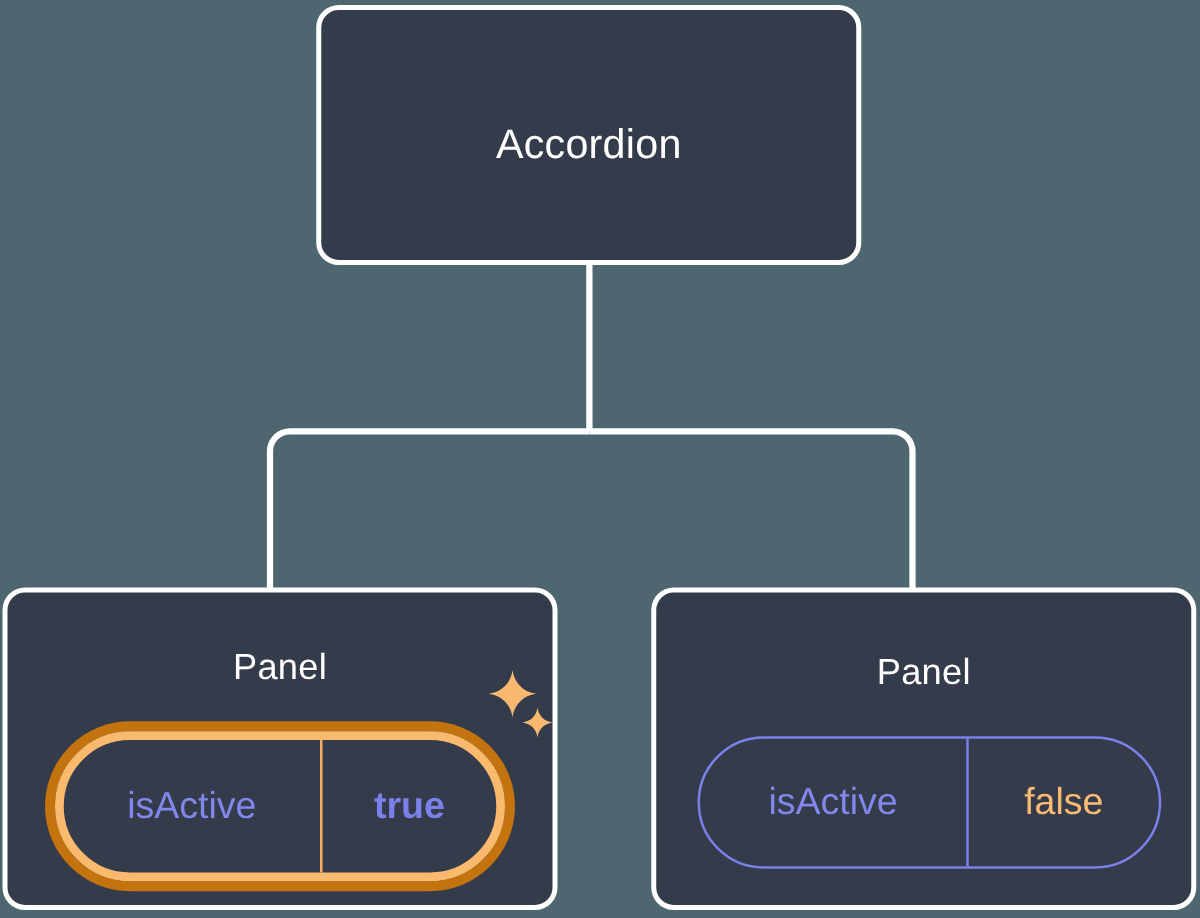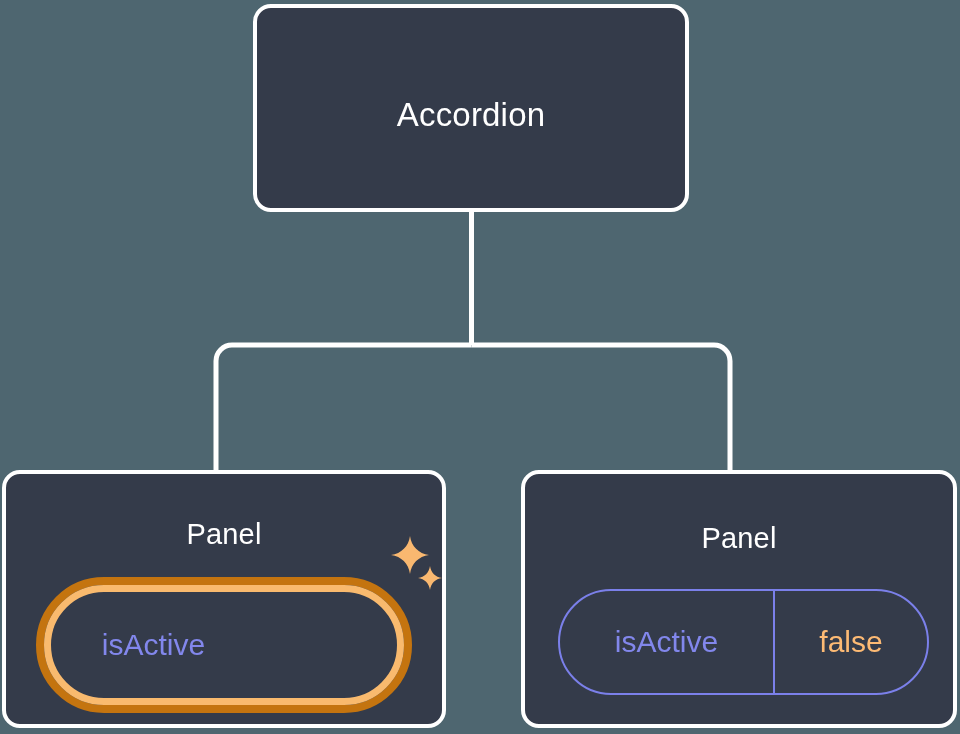--- a/index.html
+++ b/index.html
@@ -208,20 +208,21 @@
   <div class="node-card" id="node-accordion">
     <div class="node-title">Accordion</div>
   </div>
 
   <div class="node-card" id="node-panel-left">
     <div class="node-title">Panel</div>
 
     <div id="pill-left-wrap">
       <div id="pill-left-inner">
         <div class="prop-cell prop-key">isActive</div>
+        <div class="prop-cell prop-val">true</div>
       </div>
     </div>
 
     <div class="sparkle-group">
       <svg class="sparkle" id="sparkle-large" width="38" height="38" viewBox="0 0 38 38">
         <path d="M19 0 C20.4 10.4 27.6 17.6 38 19 C27.6 20.4 20.4 27.6 19 38 C17.6 27.6 10.4 20.4 0 19 C10.4 17.6 17.6 10.4 19 0 Z"></path>
       </svg>
       <svg class="sparkle" id="sparkle-small" width="24" height="24" viewBox="0 0 24 24">
         <path d="M12 0 C12.9 6.6 17.4 11.1 24 12 C17.4 12.9 12.9 17.4 12 24 C11.1 17.4 6.6 12.9 0 12 C6.6 11.1 11.1 6.6 12 0 Z"></path>
       </svg>

